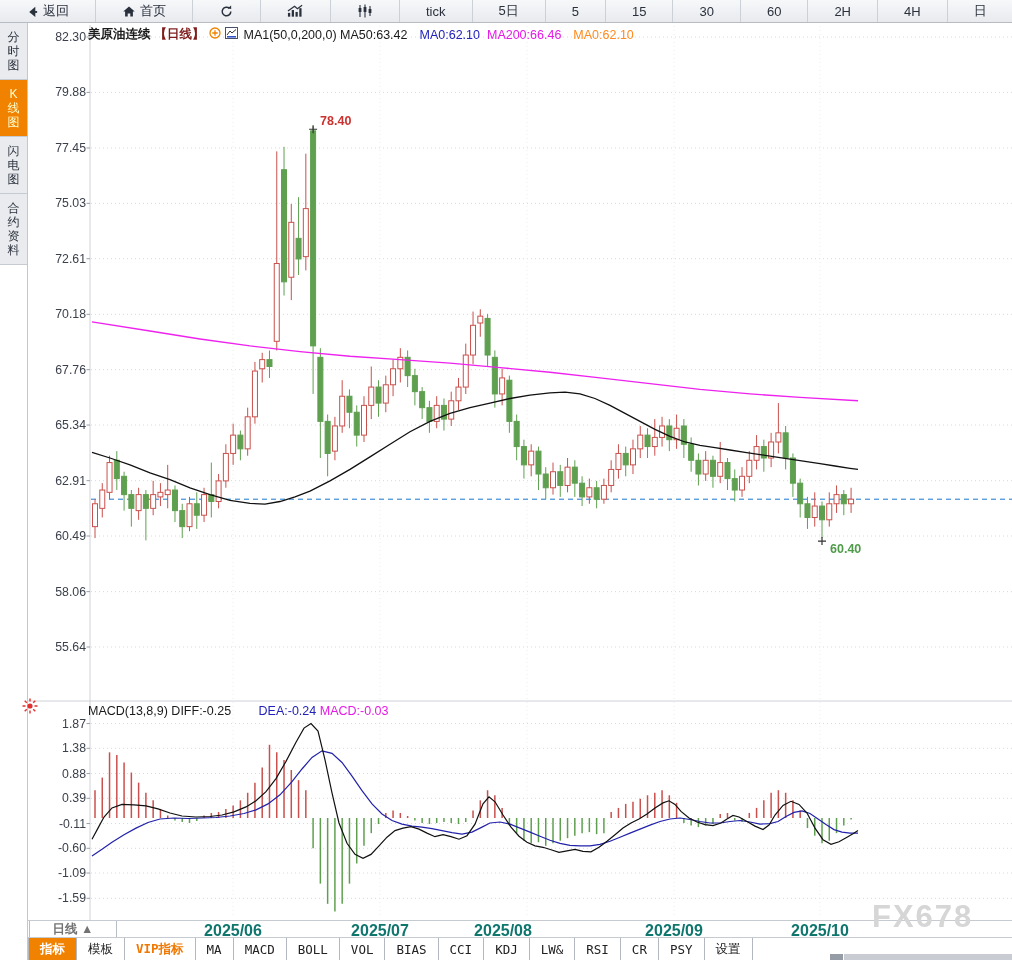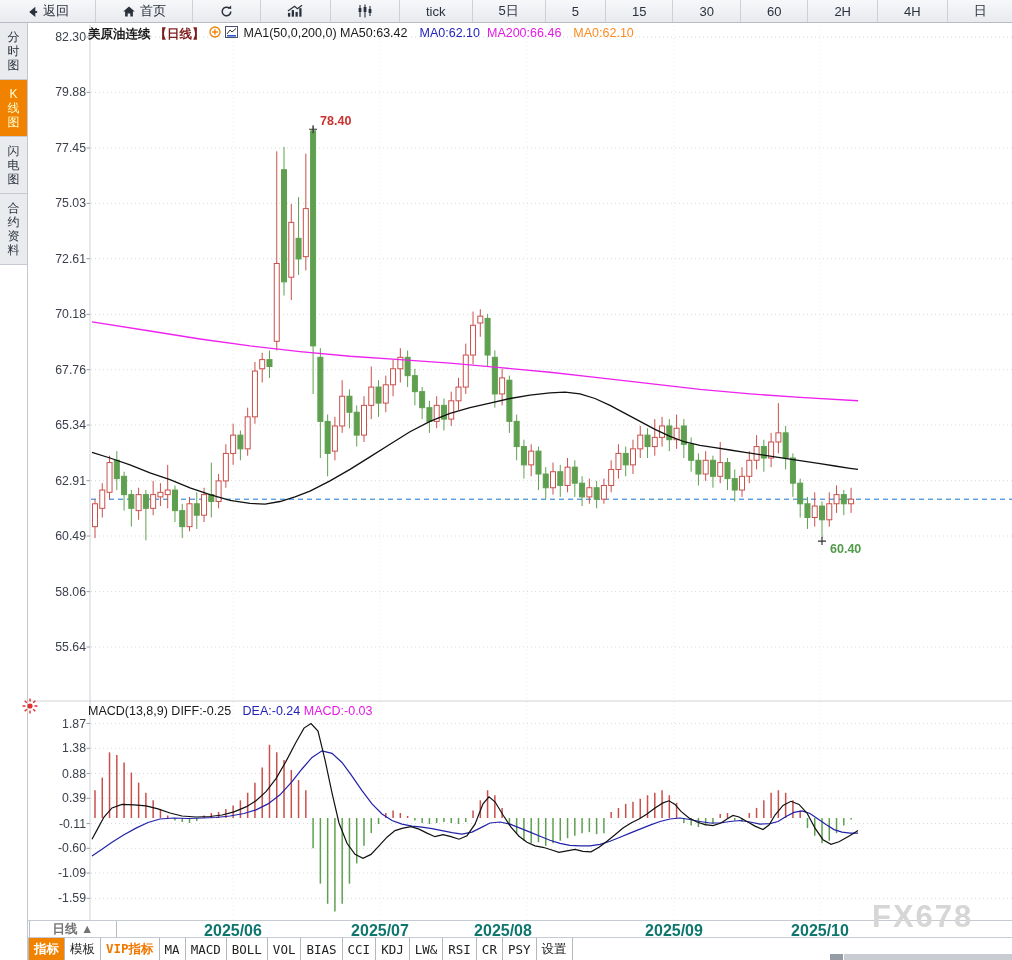--- a/index.html
+++ b/index.html
@@ -16,44 +16,44 @@
   .tb-fx{font-family:"Liberation Serif",serif;font-style:italic;font-weight:bold;font-size:14px}
   
   .sidebar{position:absolute;top:23px;left:0;width:28px;bottom:0;background:#fff;
            border-right:1px solid #c3c7ce;z-index:5}
   .sb-item{width:27px;background:#e9ebef;border-bottom:1px solid #c6cad1;color:#2b313c;
            font-size:12px;padding:7px 0;display:flex;flex-direction:column;align-items:center;
            line-height:14px;cursor:pointer}
   .sb-item.active{background:#f08200;color:#ffffcf}
   
   .chart-header{position:absolute;left:88px;top:26px;z-index:4;font-size:12.5px;white-space:nowrap;
-                display:flex;align-items:flex-start;gap:4px}
+                display:flex;align-items:center;gap:4px}
   .ch-symbol{font-weight:bold;color:#1a1a1a}
   .ch-period{color:#7f1d1d;font-weight:bold}
   .ch-ma{color:#1a1a1a;margin-left:2px}
   .ch-blue{color:#2222bb;margin-left:8px}
   .ch-magenta{color:#e619e6;margin-left:3px}
   .ch-orange{color:#ff8a1e;margin-left:8px}
   .macd-header{position:absolute;left:88px;top:704px;z-index:4;font-size:12.5px;white-space:nowrap}
   .macd-header .mh-main{color:#1a1a1a}
-  .macd-header .mh-dea{color:#2222bb;margin-left:8px}
+  .macd-header .mh-dea{color:#2222bb;margin-left:24px}
   .macd-header .mh-macd{color:#e619e6;}
   .macd-gear{position:absolute;left:21px;top:697px;z-index:6}
   
   .xaxis-row{position:absolute;left:0;top:920px;width:1012px;height:18px;background:#fff;z-index:4;
              border-top:1px solid #c6cad1;border-bottom:1px solid #c6cad1}
   .xaxis-corner{position:absolute;left:0;top:0;width:19px;height:16px;background:#d9dbdf;border-right:1px solid #b9bdc4}
   .period-btn{position:absolute;left:29px;top:0;width:88px;height:16px;border-left:1px solid #b9bdc4;
               border-right:1px solid #b9bdc4;color:#737373;font-weight:bold;font-size:12.5px;
               display:flex;align-items:center;justify-content:center;cursor:pointer;background:#fff}
   .x-date{position:absolute;top:1px;transform:translateX(-50%);font-size:16px;font-weight:bold;color:#0f766e}
   .tabs-row{position:absolute;left:0;top:938px;width:1012px;height:22px;background:#fff;display:flex;
             z-index:4;font-family:"DejaVu Sans Mono",monospace;font-size:12.5px}
   .tabs-spacer{width:29px;border-right:1px solid #b3b7bf}
-  .tab{padding:0 5px;display:flex;align-items:center;border-right:1px solid #b3b7bf;cursor:pointer;color:#222}
+  .tab{padding:0 11px;display:flex;align-items:center;border-right:1px solid #b3b7bf;cursor:pointer;color:#222}
   .tab.active{background:#f08200;color:#fff;font-weight:bold}
   .tab.vip{color:#f07800;font-weight:bold}
   .watermark{position:absolute;left:872px;top:899px;z-index:7;font-size:31px;font-weight:bold;
              color:#d6d6d6;letter-spacing:2px}
   .scroll-thumb{position:absolute;left:844px;top:954px;width:168px;height:6px;background:#c9ccd2;z-index:7}
   .scroll-tip{position:absolute;left:830px;top:954px;width:13px;height:6px;background:#969ca5;z-index:7}
   .chart-svg{position:absolute;left:0;top:0;z-index:1}
 </style>
 </head>
 <body>

